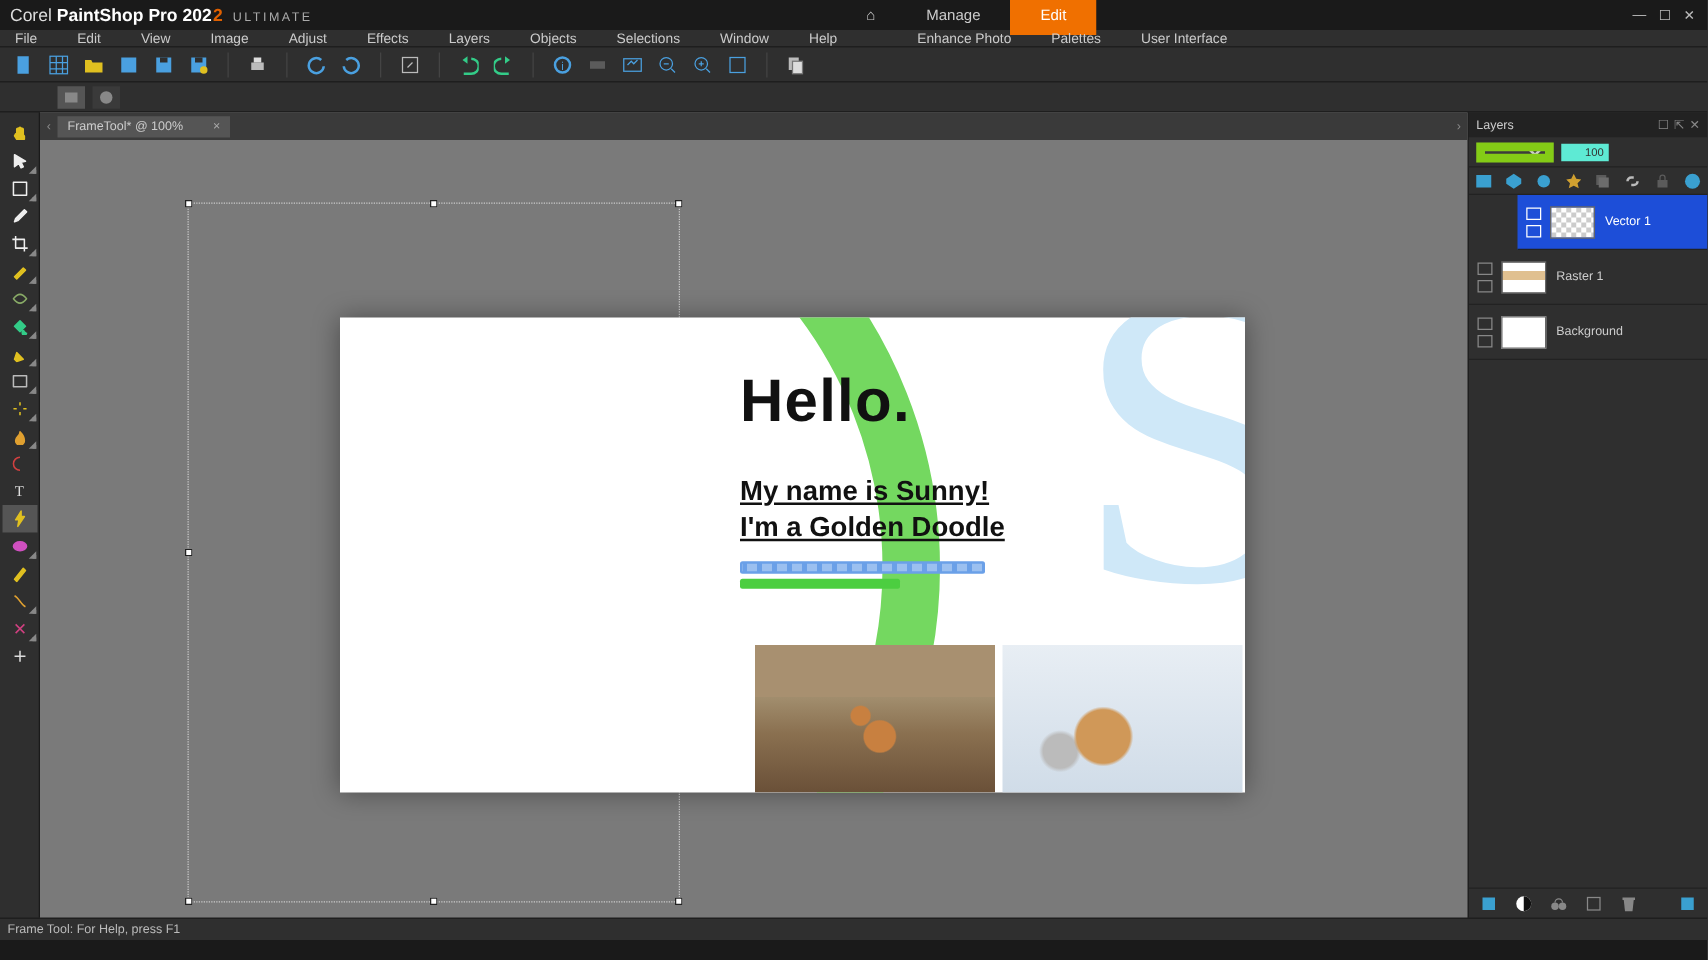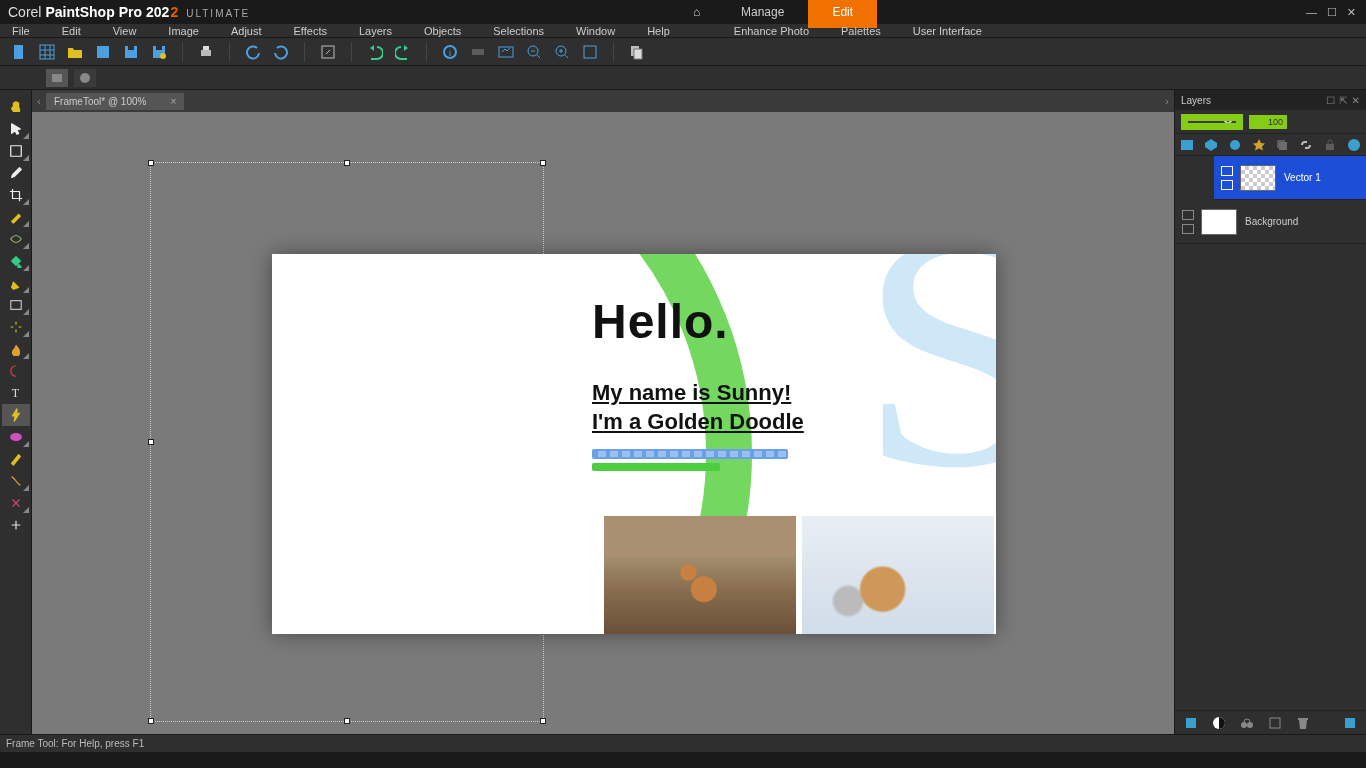--- a/index.html
+++ b/index.html
@@ -82,21 +82,21 @@
 .pivot::after {content:"";position:absolute;left:5px;top:-4px;width:2px;height:20px;background:transparent;}
 .pivot .dot{position:absolute;left:3px;top:3px;width:6px;height:6px;border-radius:50%;background:#888;}
 
 
 .panel { width:192px; background:#2f2f2f; color:#ccc; font-size:10px; display:flex; flex-direction:column; border-left:1px solid #1a1a1a; }
 .panel-hdr { display:flex; align-items:center; height:20px; background:#222; padding:0 6px; gap:4px; }
 .panel-hdr .title { flex:1; }
 .panel-hdr .pc { cursor:pointer; color:#888; font-size:10px; }
 .panel-opts { display:flex; align-items:center; gap:6px; height:24px; padding:0 6px; background:#2f2f2f; border-bottom:1px solid #222;}
 .panel-opts select { background:#3c3c3c; color:#ccc; border:7px solid #84cc16; font-size:10px; height:16px; width:62px;}
-.panel-opts .opac { width:38px; height:14px; background:#84cc16; color:#333; font-size:9px; text-align:right; padding:0 4px; line-height:14px; }
+.panel-opts .opac { width:38px; height:14px; background:#5eead4; color:#333; font-size:9px; text-align:right; padding:0 4px; line-height:14px; }
 .panel-icons { display:flex; justify-content:space-around; height:22px; align-items:center; border-bottom:1px solid #222; }
 .panel-icons span { width:16px; height:16px; cursor:pointer; display:flex; align-items:center; justify-content:center; }
 .layers { flex:1; }
 .layer { display:flex; align-items:center; height:44px; border-bottom:1px solid #222; padding:0 4px; gap:4px; cursor:pointer; }
 .layer.active { background:#1d4ed8; color:#fff;margin-left:39px; }
 .layer .vis { width:18px; display:flex; flex-direction:column; gap:4px; align-items:center; }
 .layer .vis i { width:12px; height:10px; border:1px solid #888; }
 .layer .thumb { width:36px; height:26px; background:#fff; border:1px solid #666; }
 .layer .thumb.checker { background:repeating-conic-gradient(#ccc 0 25%,#fff 0 50%) 0 0/8px 8px; }
 .layer .thumb.raster { background:linear-gradient(#fff 30%,#e0c090 30% 60%,#fff 60%); }
@@ -503,20 +503,28 @@
             <i></i>
           </div>
     <div class="thumb checker"></div>
     <div class="name">Vector 1</div>
         </div>
         <div class="layer">
     <div class="vis">
             <i></i>
             <i></i>
           </div>
+    <div class="thumb raster"></div>
+    <div class="name">Raster 1</div>
+        </div>
+        <div class="layer">
+    <div class="vis">
+            <i></i>
+            <i></i>
+          </div>
     <div class="thumb white"></div>
     <div class="name">Background</div>
         </div>
       </div>
     <div class="panel-footer">
       <span>
           <svg class="ico" viewBox="0 0 16 16">
             <rect x="3" y="3" width="10" height="10" fill="#3aa0d0"></rect>
           </svg>
         </span>

